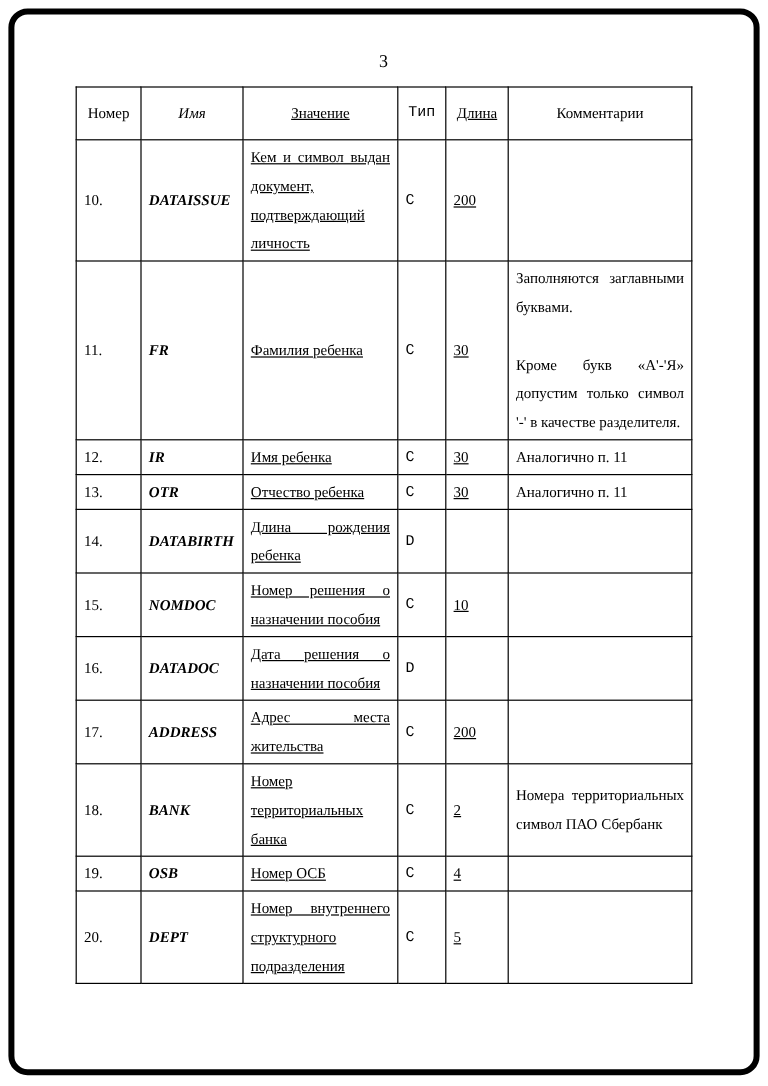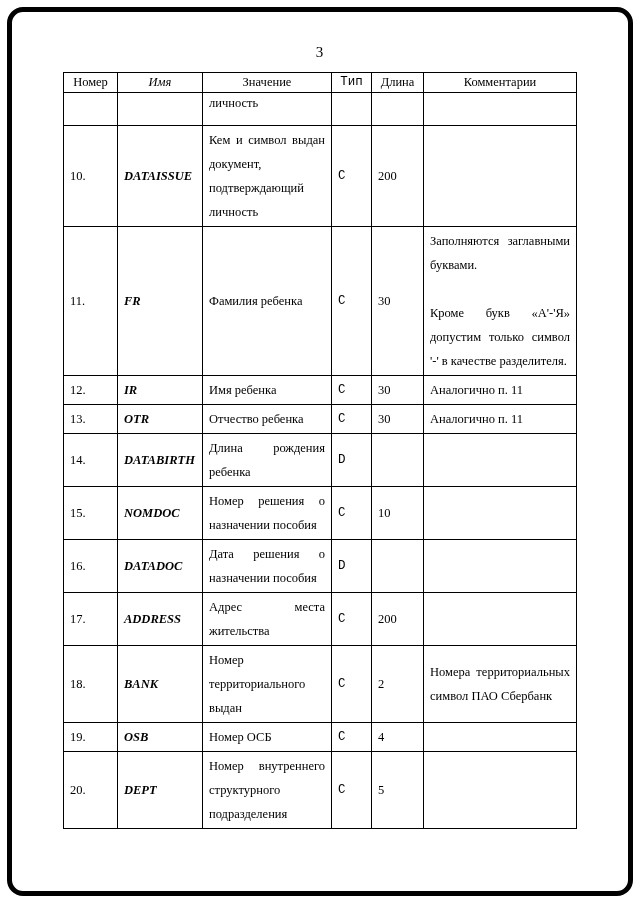--- a/index.html
+++ b/index.html
@@ -35,31 +35,31 @@
   th, td {
     border: 1px solid #000;
     font-size: 12.5px;
     vertical-align: middle;
     overflow: hidden;
   }
   th {
     font-weight: normal;
     text-align: center;
     line-height: 15px;
-    padding: 2px 2px;
+    padding: 14px 2px;
   }
   td {
     line-height: 24px;
     padding: 2px 6px;
   }
   .col-num    { width: 54px; }
   .col-name   { width: 85px; font-style: italic; }
-  .col-value  { width: 129px; }
+  .col-value  { width: 129px; text-decoration: underline; }
   .col-type   { width: 40px; font-family: Liberation Mono, monospace; }
-  .col-length { width: 52px; }
+  .col-length { width: 52px; text-decoration: underline; }
   .col-comment{ width: 153px; }
   td.col-name { font-weight: bold; }
   td.col-value { text-align: justify; }
   td.col-comment { text-align: justify; white-space: pre-line; }
   tr.continuation-row td { vertical-align: top; height: 33px; line-height: 17px; }
 </style>
 </head>
 <body>
 
 <div class="page">
@@ -70,28 +70,20 @@
       <tr>
         <th class="col-num">Номер</th>
         <th class="col-name">Имя</th>
         <th class="col-value">Значение</th>
         <th class="col-type">Тип</th>
         <th class="col-length">Длина</th>
         <th class="col-comment">Комментарии</th>
       </tr>
     </thead>
     <tbody>
-        <tr class="continuation-row">
-          <td class="col-num"></td>
-          <td class="col-name"></td>
-          <td class="col-value">личность</td>
-          <td class="col-type"></td>
-          <td class="col-length"></td>
-          <td class="col-comment"></td>
-        </tr>
         <tr>
           <td class="col-num">10.</td>
           <td class="col-name">DATAISSUE</td>
           <td class="col-value">Кем и символ выдан документ, подтверждающий личность</td>
           <td class="col-type">C</td>
           <td class="col-length">200</td>
           <td class="col-comment"></td>
         </tr>
         <tr>
           <td class="col-num">11.</td>
@@ -147,21 +139,21 @@
           <td class="col-num">17.</td>
           <td class="col-name">ADDRESS</td>
           <td class="col-value">Адрес места жительства</td>
           <td class="col-type">C</td>
           <td class="col-length">200</td>
           <td class="col-comment"></td>
         </tr>
         <tr>
           <td class="col-num">18.</td>
           <td class="col-name">BANK</td>
-          <td class="col-value">Номер территориального выдан</td>
+          <td class="col-value">Номер территориальных банка</td>
           <td class="col-type">C</td>
           <td class="col-length">2</td>
           <td class="col-comment">Номера территориальных символ ПАО Сбербанк</td>
         </tr>
         <tr>
           <td class="col-num">19.</td>
           <td class="col-name">OSB</td>
           <td class="col-value">Номер ОСБ</td>
           <td class="col-type">C</td>
           <td class="col-length">4</td>

